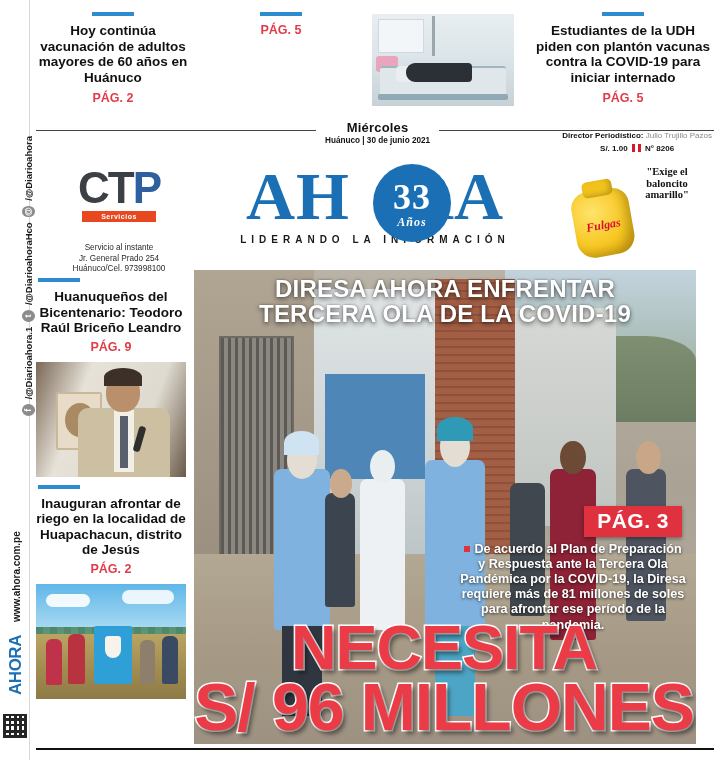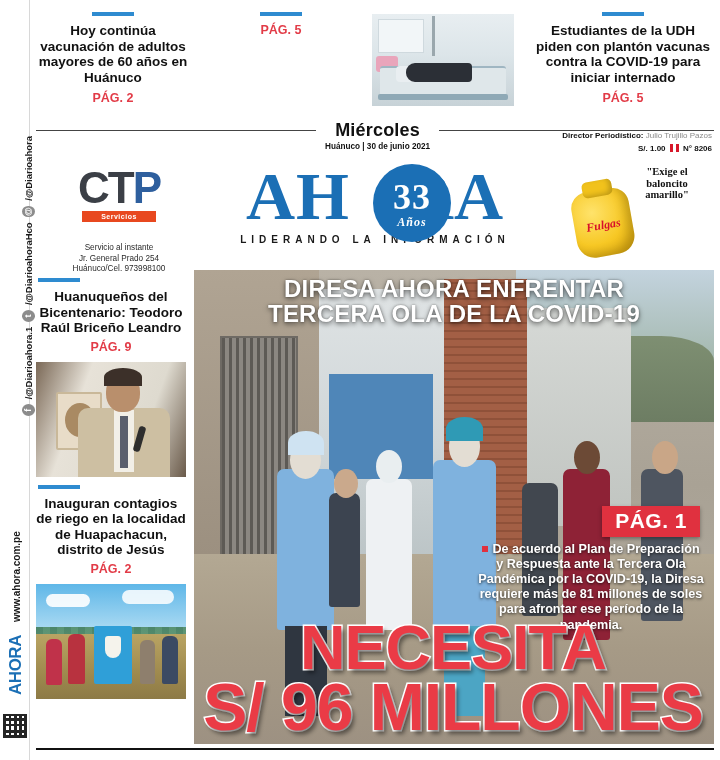--- a/index.html
+++ b/index.html
@@ -93,29 +93,29 @@
     background:#e9a5bb; border-radius:3px; }
   .tphoto .pole { position:absolute; left:60px; top:2px; width:3px; height:40px; background:#9aa7ad;}
   .t3 { width: 182px; margin-left: 12px; }
 
   
   .datebar { position: relative; height: 32px; }
   .dline { position:absolute; left:6px; right:6px; top:2px; height:1px; background:#444; }
   .dbox {
     position:absolute; left:286px; top:-8px; background:#fff; padding:0 9px; text-align:center;
   }
-  .dbox .dow { font-size: 18px; font-weight: bold; color:#111; letter-spacing:.2px; }
+  .dbox .dow { font-size: 13px; font-weight: bold; color:#111; letter-spacing:.2px; }
   .dbox .dsub { font-size: 8.2px; font-weight: bold; color:#111; margin-top:1px; }
   .dir {
     position:absolute; right:8px; top:3px; text-align:right; line-height:1.35;
   }
   .dir .l1 { font-size: 8px; }
   .dir .l1 b { color:#111; }
   .dir .l1 span { color:#8a8a8a; }
-  .dir .l2 { font-size: 8px; font-weight:bold; color:#111; margin-top:1px; }
+  .dir .l2 { font-size: 8px; font-weight:bold; color:#111; margin-top:1px;text-align:center; }
   .flagpe { display:inline-block; width:9px; height:8px; position:relative; top:1px; margin:0 2px;
     background: linear-gradient(90deg,#d7182a 0 3px,#fff 3px 6px,#d7182a 6px 9px); }
 
   
   .masthead { position:relative; height: 110px; }
   .ctp { position:absolute; left:14px; top:6px; width:150px; text-align:center; }
   .ctp .mark { font-size: 44px; font-weight: bold; color:#3b3f46; letter-spacing:-2px; line-height:1; }
   .ctp .mark .p { color:#2e5f9e; }
   .ctp .bar { width:74px; height:11px; background:#e8481f; margin:1px auto 4px auto;
     color:#fff; font-size:7px; font-weight:bold; line-height:11px; letter-spacing:.5px; }
@@ -151,21 +151,21 @@
     content:""; position:absolute; left:14px; top:-10px; width:30px; height:16px;
     background:#f1c21c; border-radius:5px; box-shadow: inset -3px -2px 5px rgba(0,0,0,.2);
   }
   .tank .brand {
     position:absolute; left:4px; top:28px; width:50px; text-align:center;
     color:#d8102a; font-size:12px; font-weight:bold; font-style:italic;
     transform: rotate(-6px); font-family:"Liberation Serif",serif;
   }
 
   
-  .lower { position:relative; display:flex; height: 474px; padding: 0 6px 0 6px; gap:8px; }
+  .lower { position:relative; display:flex; height: 474px; padding: 0 24px 0 6px; gap:8px; }
 
   
   .leftcol { width: 150px; flex:0 0 150px; }
   .lblock { text-align:center; }
   .lblock .rule { width: 42px; height: 4px; background:#2e8bd0; margin: 8px 0 7px 2px; }
   .lblock .tx { font-size: 13.5px; font-weight:bold; line-height:1.15; color:#111; }
   .lblock .pg { margin-top:4px; font-size:12.5px; font-weight:bold; color:#e23b47; }
   .lphoto { width: 150px; height: 115px; margin-top: 8px; overflow:hidden; position:relative; }
   
   .ph-portrait { background: linear-gradient(180deg,#6d5c4c 0%,#8a7765 38%,#5c4c3e 100%); }
@@ -395,21 +395,21 @@
           <div class="man-body"></div>
           <div class="shirt"></div>
           <div class="tie"></div>
           <div class="man-head"></div>
           <div class="man-hair"></div>
           <div class="mic"></div>
         </div>
 
         <div class="lblock">
           <div class="rule"></div>
-          <div class="tx">Inauguran contagios de riego en la localidad de Huapachacun, distrito de Jesús</div>
+          <div class="tx">Inauguran afrontar de riego en la localidad de Huapachacun, distrito de Jesús</div>
           <div class="pg">PÁG. 2</div>
         </div>
         <div class="lphoto ph-field">
           <div class="sky"></div>
           <div class="cloud1"></div>
           <div class="cloud2"></div>
           <div class="trees"></div>
           <div class="ground"></div>
           <div class="p1"></div>
           <div class="p2"></div>
@@ -454,21 +454,21 @@
           <div class="worker w-dark" style="left:63%;top:45%;width:7%;height:28%;background:#41474f;"></div>
           <div class="worker w-dark" style="left:86%;top:42%;width:8%;height:32%;background:#4e5560;"></div>
           <div class="w-head" style="left:88%;top:36%;width:5%;height:7%;background:#c9a687;"></div>
         </div>
 
         <div class="kicker">
           <div>DIRESA AHORA ENFRENTAR</div>
           <div>TERCERA OLA DE LA COVID-19</div>
         </div>
 
-        <div class="pagbox">PÁG. 1</div>
+        <div class="pagbox">PÁG. 3</div>
 
         <div class="lede">
           <span class="dot"></span><span>De acuerdo al Plan de Preparación y Respuesta ante la Tercera Ola Pandémica por la COVID-19, la Diresa requiere más de 81 millones de soles para afrontar ese período de la pandemia.</span>
         </div>
 
         <div class="bighead">
           <span>NECESITA</span>
           <span class="l2">S/ 96 MILLONES</span>
         </div>
       </div>

